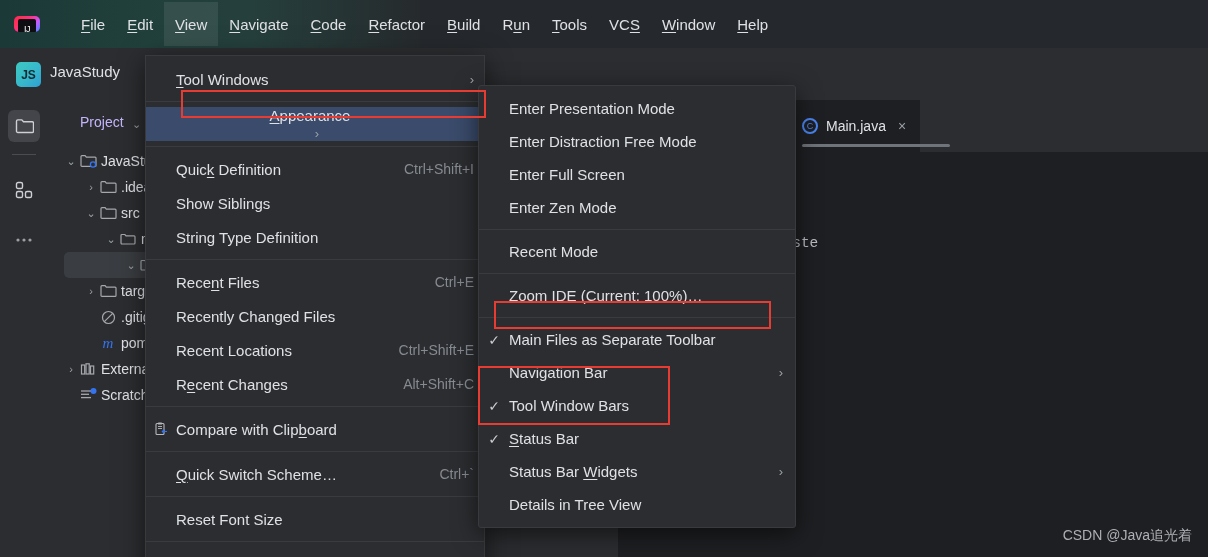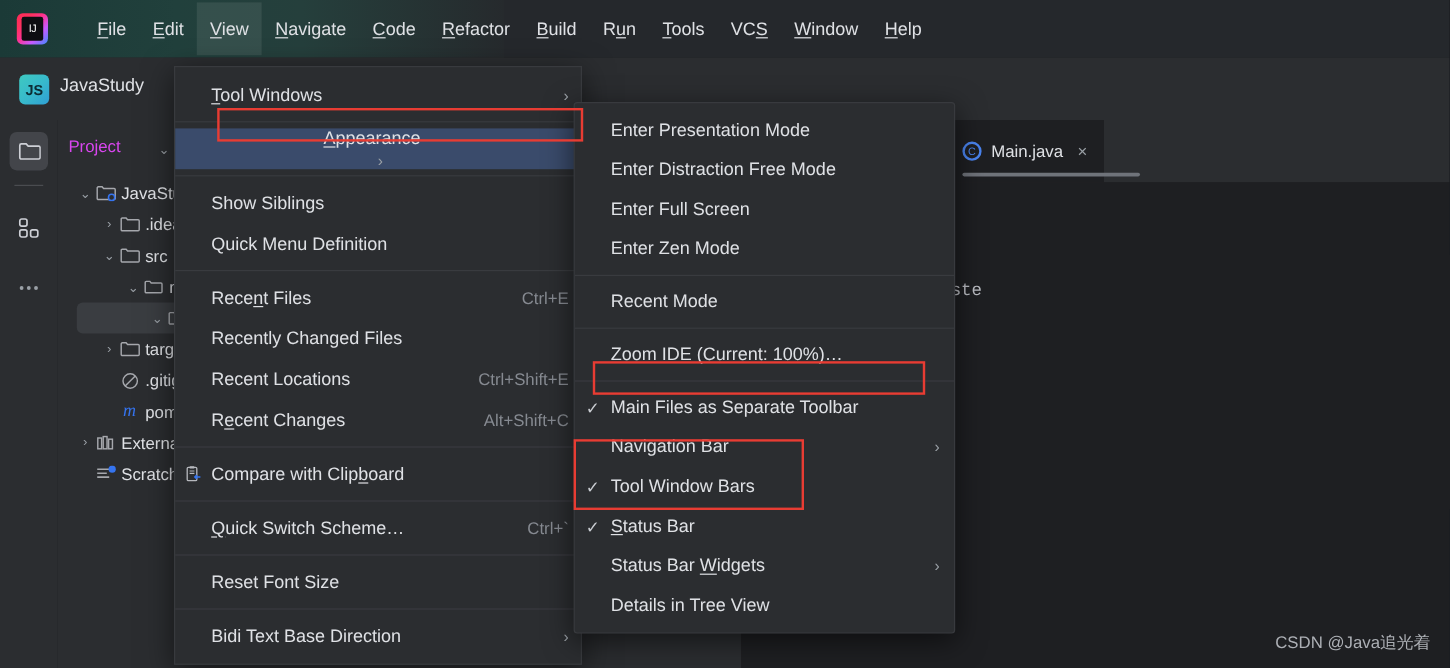--- a/index.html
+++ b/index.html
@@ -16,21 +16,21 @@
   .menubar {
     position: absolute; left: 0; top: 0; width: 1208px; height: 48px;
     background: #25282c;
     display: flex; align-items: center;
   }
   .menubar-gradient {
     position: absolute; left: 0; top: 0; width: 420px; height: 48px;
     background: linear-gradient(90deg, #1b3a37 0%, #21403c 35%, #253f3c 60%, #262a2d 100%);
   }
   .ij-logo {
-    position: relative; width: 26px; height: 26px; margin-left: 14px;
+    position: relative; width: 26px; height: 16px; margin-left: 14px;
     border-radius: 5px; overflow: hidden; flex: 0 0 auto;
     background: linear-gradient(135deg,#fe2857 0%,#fe315d 25%,#ff318c 45%,#c859ff 70%,#3d8bff 100%);
   }
   .ij-logo .inner {
     position: absolute; left: 4px; top: 3px; width: 18px; height: 20px;
     background: #0d0d12; border-radius: 2px;
   }
   .ij-logo .ij-text {
     position: absolute; left: 5px; top: 5px; width: 16px; height: 16px;
     color: #fff; font-size: 9px; line-height: 16px; text-align: center;
@@ -76,21 +76,21 @@
   }
   .tw-btn.sel { background: #43454a; }
   .tw-sep { position: absolute; left: 12px; width: 24px; height: 1px; background: #4a4c50; }
 
   
   .tree-panel {
     position: absolute; left: 48px; top: 100px; width: 570px; height: 457px;
     background: #2b2d30;
   }
   .tree-title {
-    position: absolute; left: 9px; top: 14px; color: #d946ef; font-size: 14px;
+    position: absolute; left: 32px; top: 14px; color: #c4b5fd; font-size: 14px;
   }
   .tree-title-caret { position: absolute; left: 84px; top: 18px; color: #9aa0a6; font-size: 11px; }
   .tree-rows { position: absolute; left: 0; top: 48px; width: 570px; }
   .tree-row {
     position: relative; height: 26px; display: flex; align-items: center;
     color: #dfe1e5; font-size: 14px; white-space: nowrap;
   }
   .tree-row.selected { background: #3a3d41; border-radius: 5px; margin: 0 8px 0 16px; }
   .arrow { width: 14px; height: 26px; display: inline-flex; align-items: center; justify-content: center;
            color: #9aa0a6; font-size: 11px; flex: 0 0 auto; }
@@ -400,25 +400,30 @@
       </div>
       <div class="msep"></div>
       <div class="mrow highlight">
         <span class="micon"></span>
         <span class="mlabel"><span class="un">A</span>ppearance</span>
         <span class="msub">›</span>
       </div>
       <div class="msep"></div>
       <div class="mrow">
         <span class="micon"></span>
+        <span class="mlabel">Quic<span class="un">k</span> Definition</span>
+        <span class="mshort">Ctrl+Shift+I</span>
+      </div>
+      <div class="mrow">
+        <span class="micon"></span>
         <span class="mlabel">Show Siblings</span>
       </div>
       <div class="mrow">
         <span class="micon"></span>
-        <span class="mlabel">Quick Menu Definition</span>
+        <span class="mlabel">String Type Definition</span>
       </div>
       <div class="msep"></div>
       <div class="mrow">
         <span class="micon"></span>
         <span class="mlabel">Rece<span class="un">n</span>t Files</span>
         <span class="mshort">Ctrl+E</span>
       </div>
       <div class="mrow">
         <span class="micon"></span>
         <span class="mlabel">Recently Changed Files</span>

